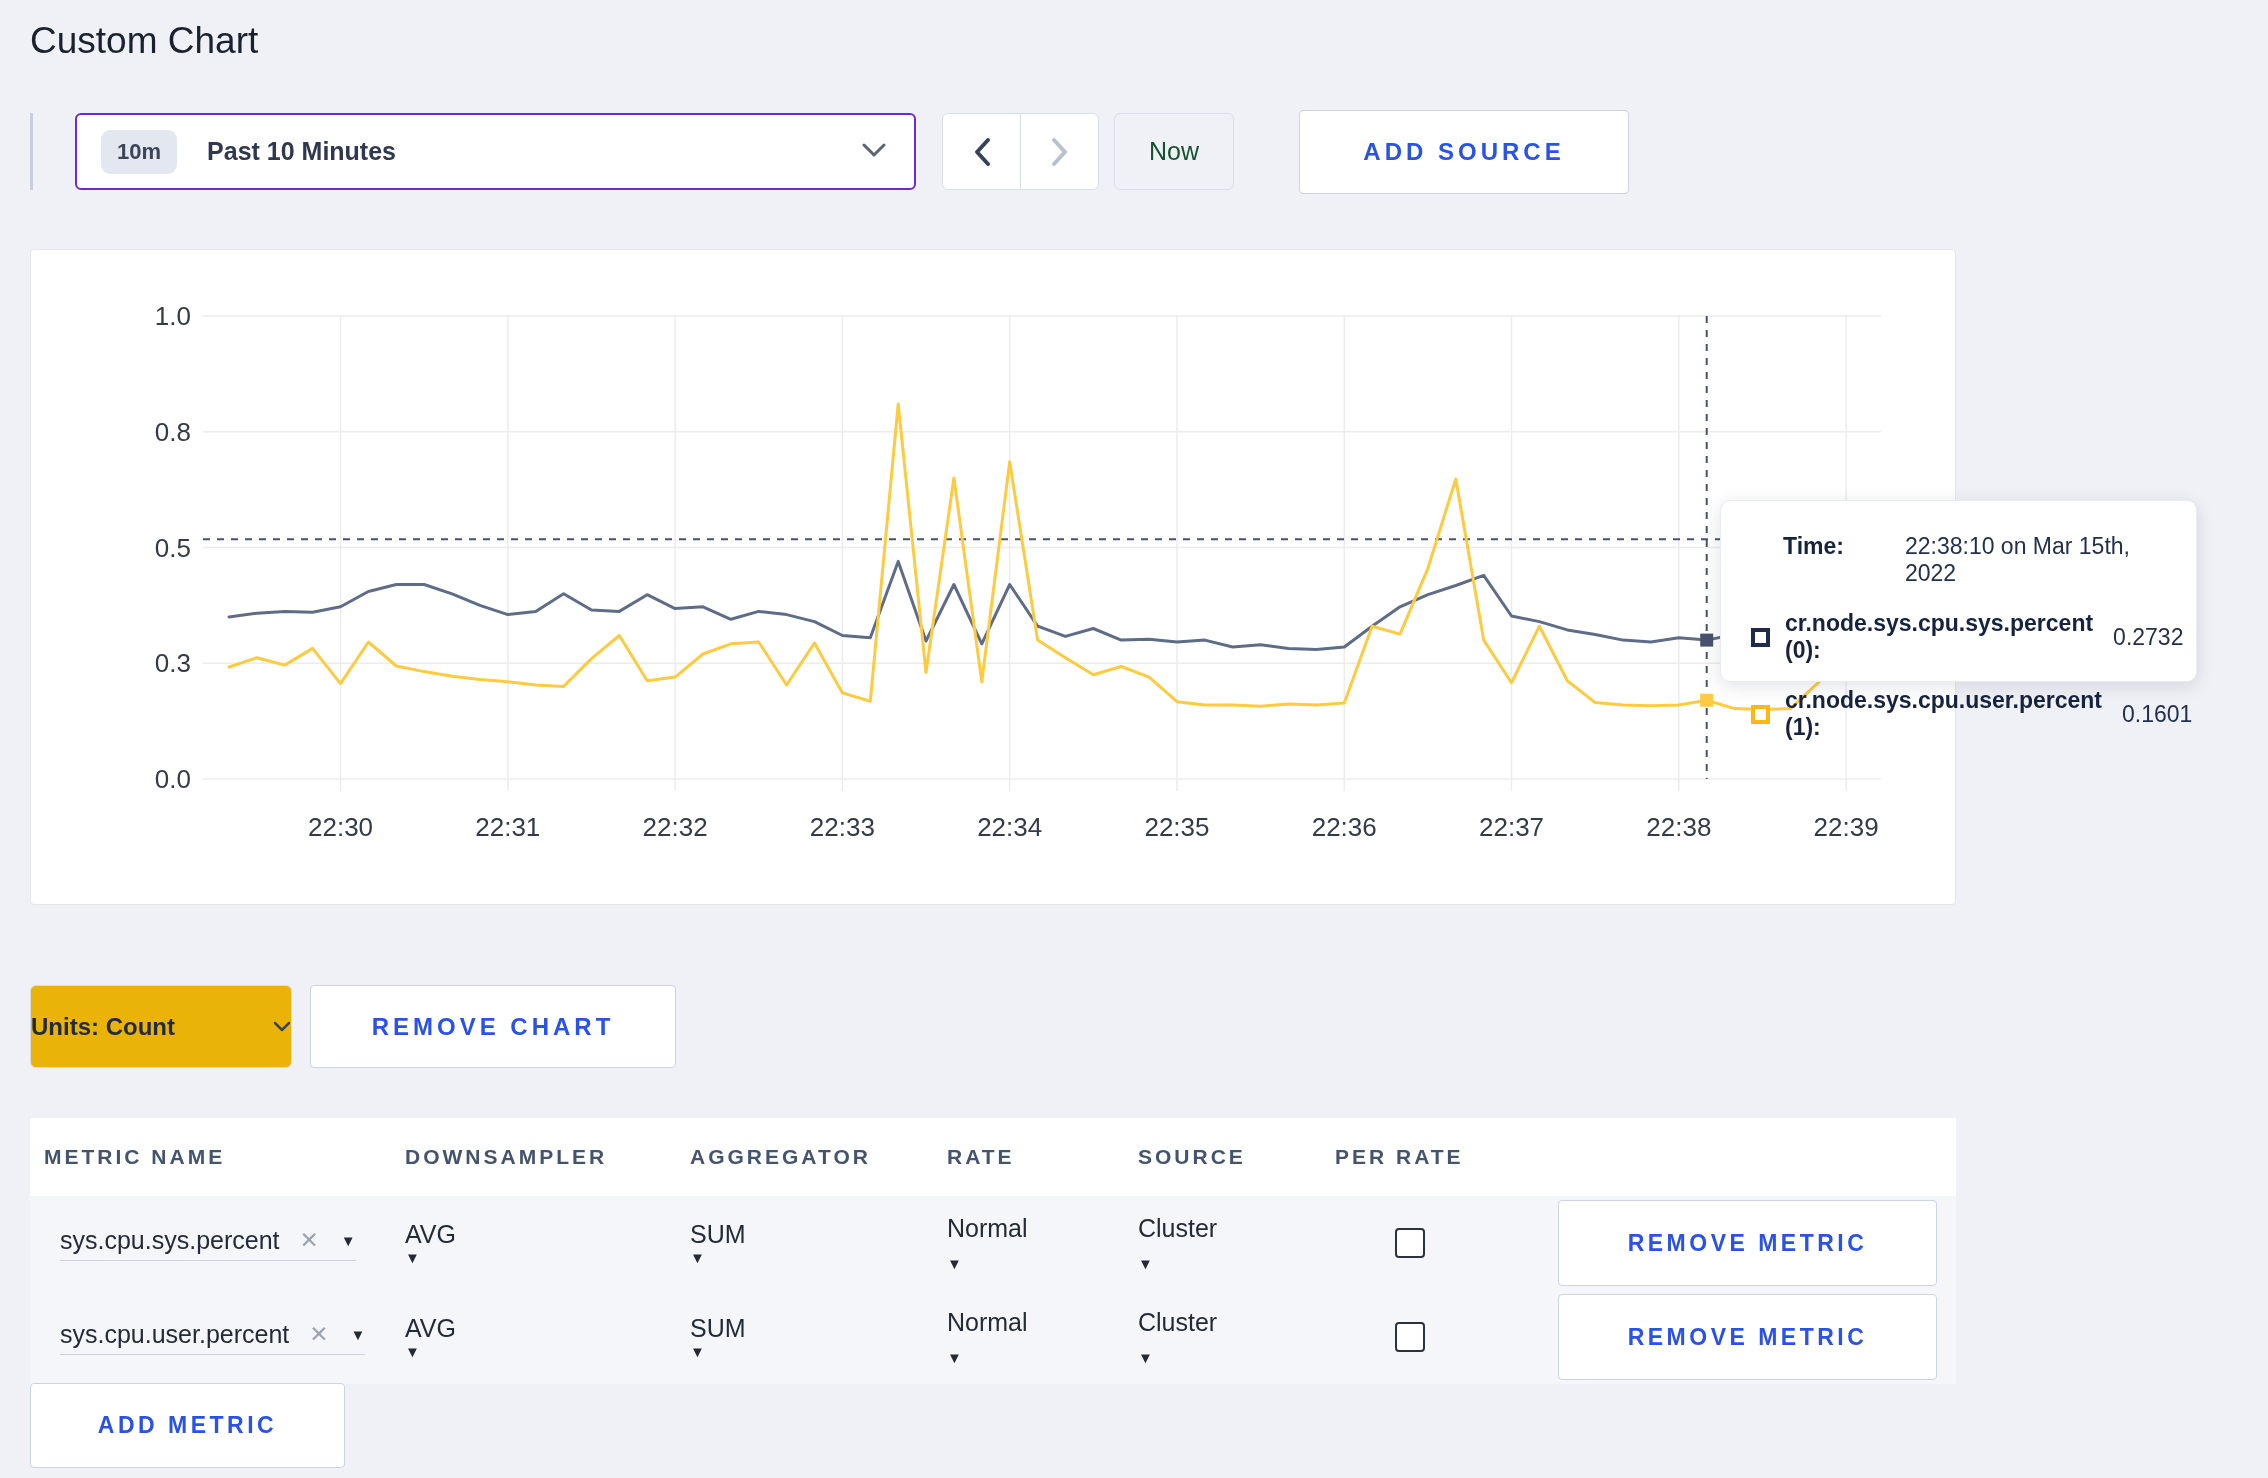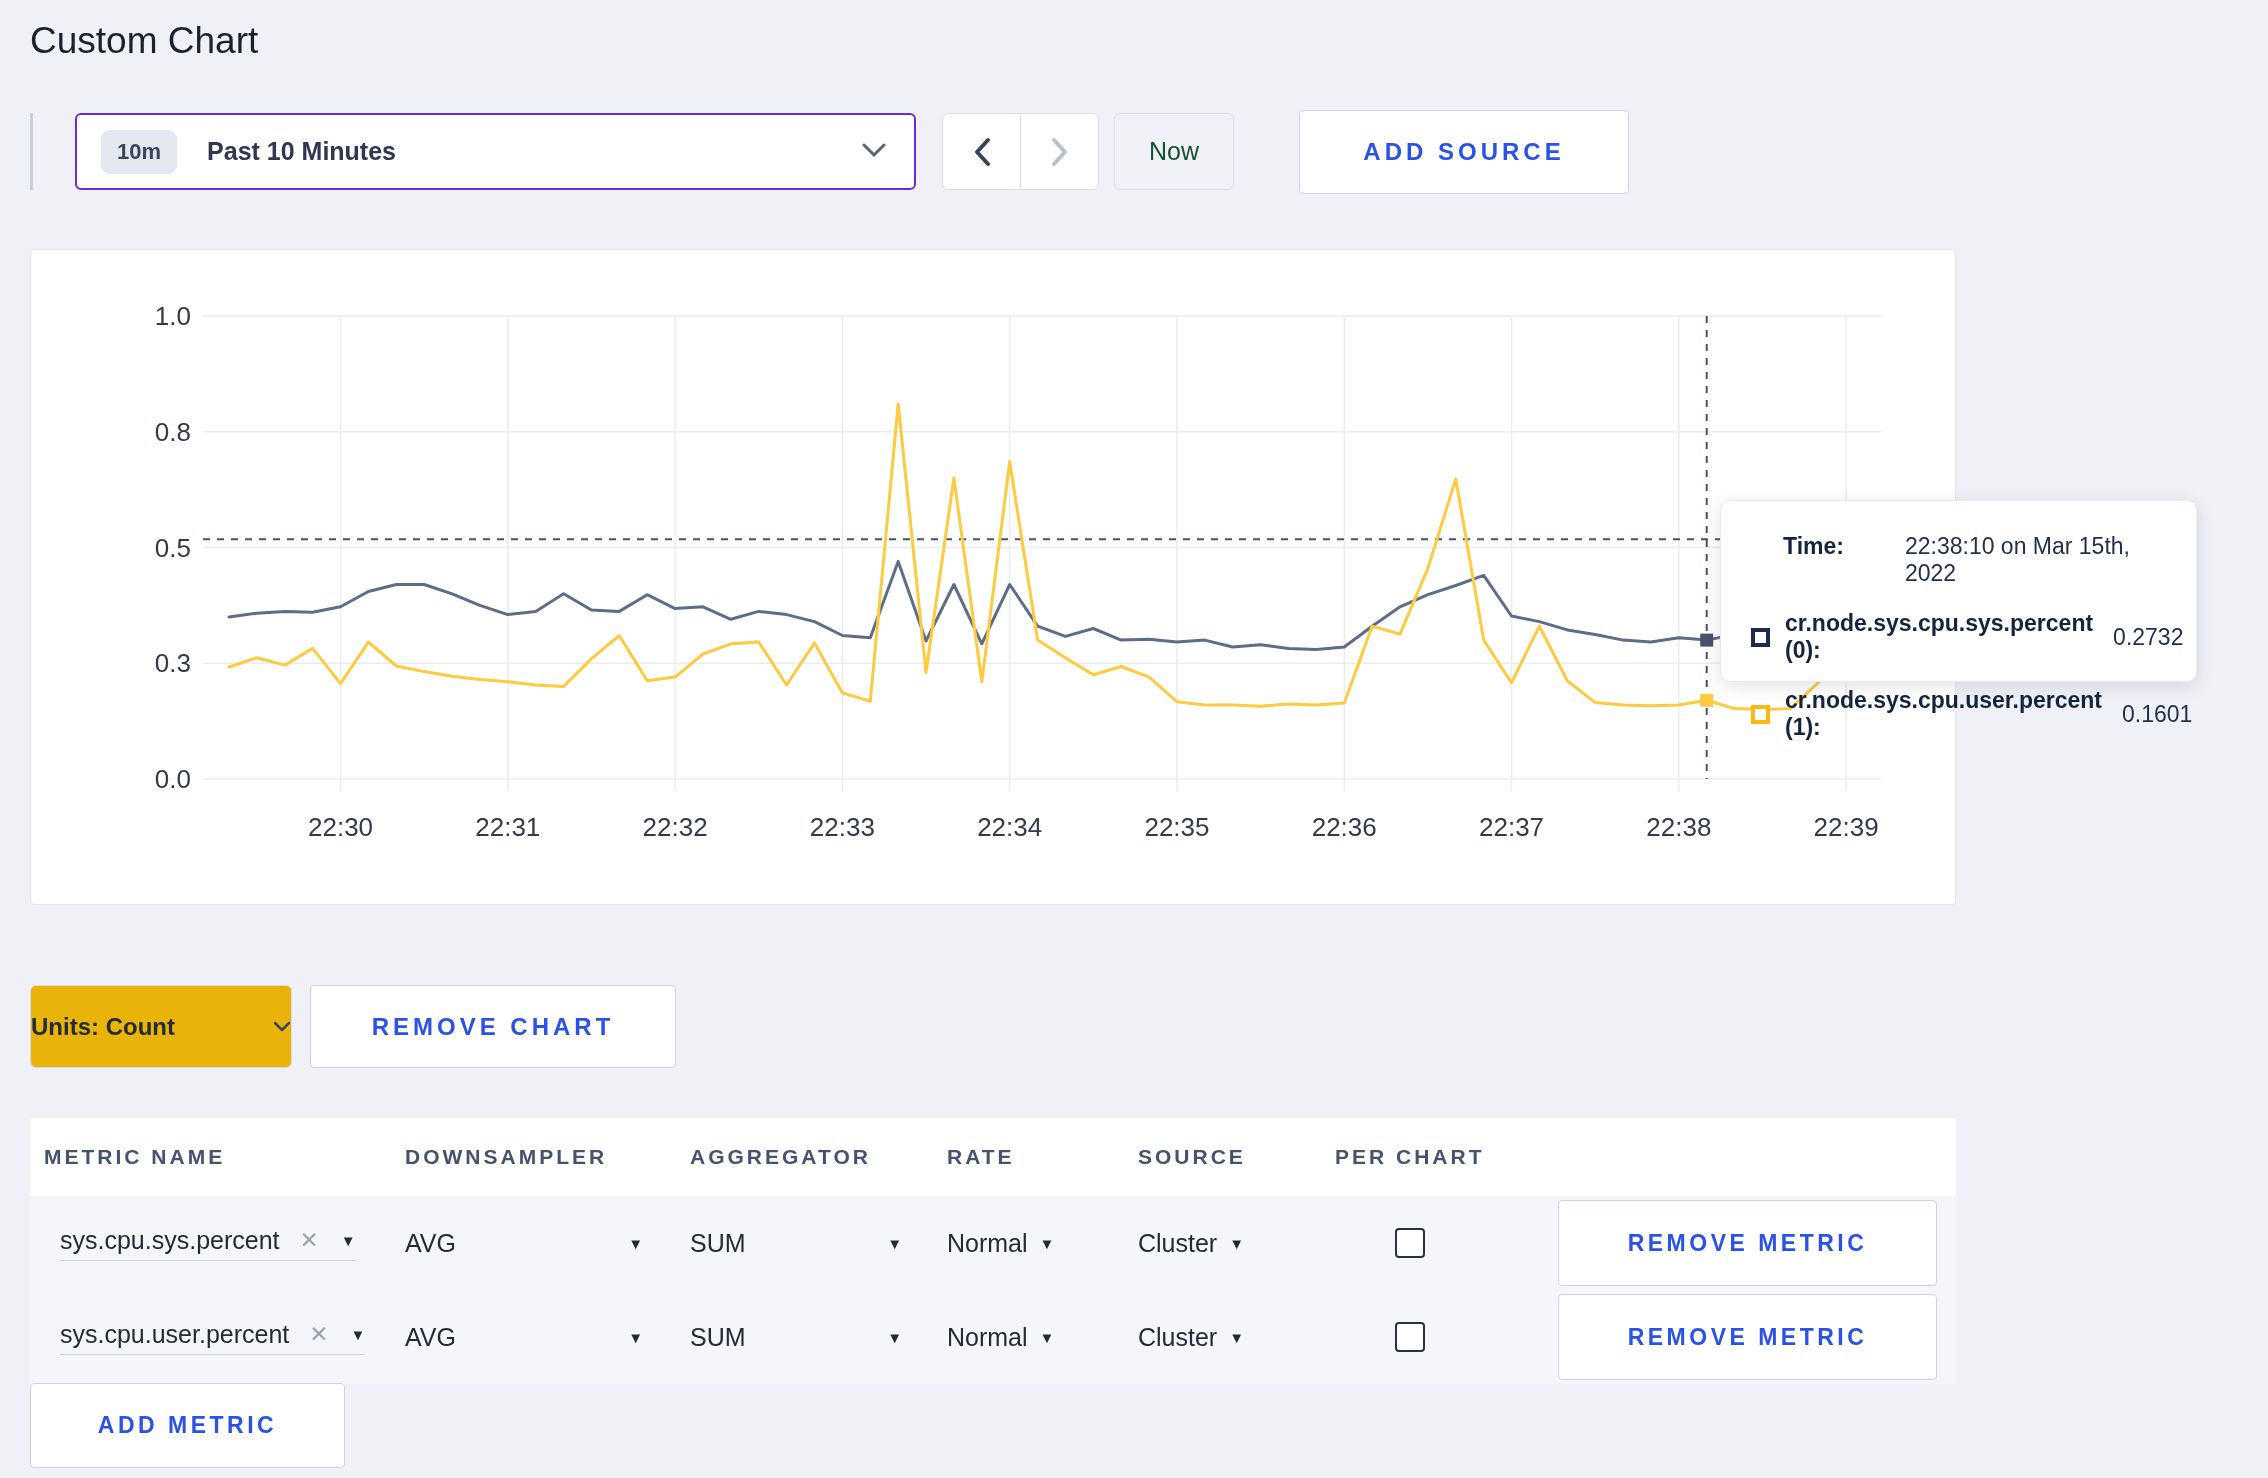--- a/index.html
+++ b/index.html
@@ -104,21 +104,21 @@
   .mt-header > div:first-child { padding-left:14px; }
   .mt-row { height:94px; background:#f5f6fa; }
   .metric-select {
     margin-left:30px; display:inline-flex; align-items:center; width:fit-content;
     border-bottom:1px solid rgba(160,170,190,0.45); padding-bottom:5px; cursor:pointer;
   }
   .metric-name { font-size:25px; color:#232a38; }
   .metric-clear { margin-left:20px; font-size:23px; color:#9aa3b2; cursor:pointer; }
   .caret { font-size:15px; color:#242a35; }
   .metric-select .caret { margin-left:22px; }
-  .dd-select { display:flex; align-items:center; cursor:pointer; font-size:25px; color:#232a38; }
+  .dd-select { display:flex; align-items:flex-start; cursor:pointer; font-size:25px; color:#232a38;flex-direction:column; }
   .dd-wide { justify-content:space-between; width:238px; }
   .dd-wide2 { justify-content:space-between; width:212px; }
   .dd-narrow { gap:12px; }
   .checkbox-cell { display:flex; }
   .checkbox {
     width:30px; height:30px; margin-left:60px;
     background:#fff; border:2px solid #2a3242; border-radius:4px; cursor:pointer;
   }
   .remove-metric-btn {
     width:379px; height:86px; margin-left:30px;
@@ -234,21 +234,21 @@
 <div class="abs remove-chart-btn blue-text">REMOVE CHART</div>
 
 <div class="abs metrics-table">
 
   <div class="mt-grid mt-header">
     <div>METRIC NAME</div>
     <div>DOWNSAMPLER</div>
     <div>AGGREGATOR</div>
     <div>RATE</div>
     <div>SOURCE</div>
-    <div>PER CHART</div>
+    <div>PER RATE</div>
     <div></div>
   </div>
 
   <div class="mt-grid mt-row">
     <div>
       <span class="metric-select">
         <span class="metric-name">sys.cpu.sys.percent</span>
         <span class="metric-clear">✕</span>
         <span class="caret">▼</span>
       </span>

